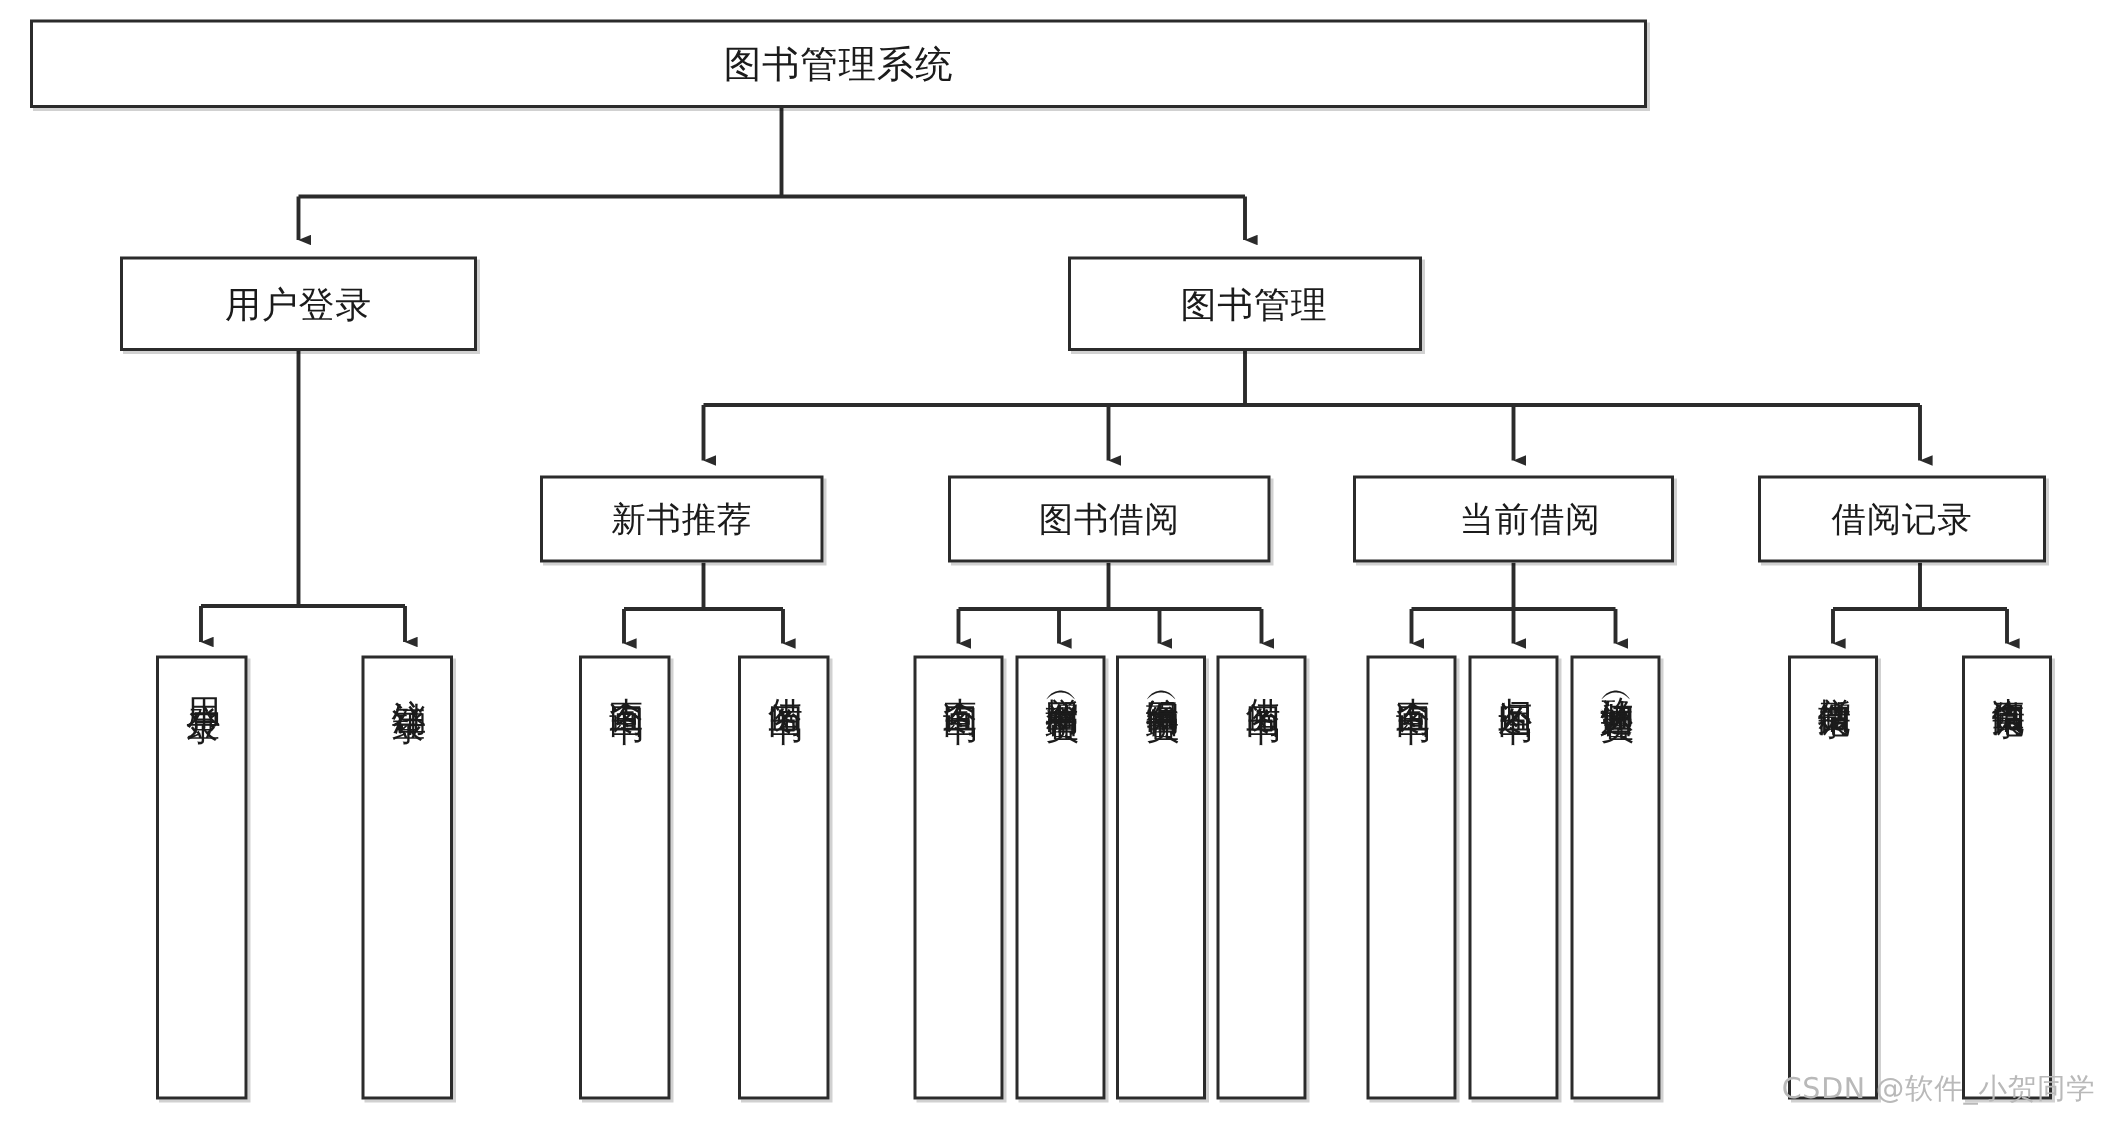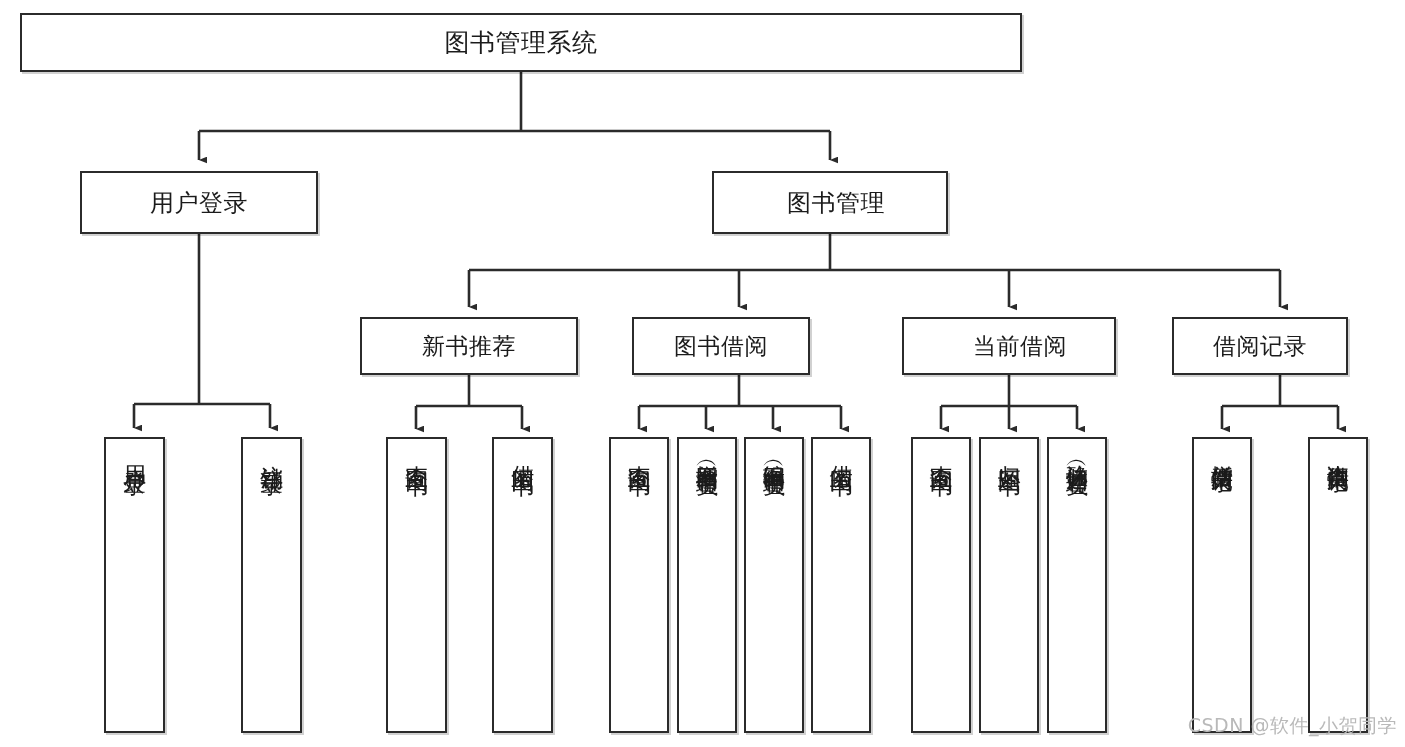--- a/index.html
+++ b/index.html
@@ -128,45 +128,45 @@
       <line x1="1009" y1="406" x2="1009" y2="429" marker-end="url(#arrowhead)"></line>
       <line x1="1077" y1="406" x2="1077" y2="429" marker-end="url(#arrowhead)"></line>
 
       <line x1="1280" y1="375" x2="1280" y2="406"></line>
       <line x1="1222" y1="406" x2="1338" y2="406"></line>
       <line x1="1222" y1="406" x2="1222" y2="429" marker-end="url(#arrowhead)"></line>
       <line x1="1338" y1="406" x2="1338" y2="429" marker-end="url(#arrowhead)"></line>
     </g>
   </svg>
 
-  <div class="node node-root" style="left:20px; top:13px; width:1002px; height:59px;align-items:center;">
+  <div class="node node-root" style="left:20px; top:13px; width:1078px; height:59px;align-items:center;">
     <span class="node-label">图书管理系统</span>
   </div>
 
   <div class="node node-l1" style="left:80px; top:171px; width:238px; height:63px;">
     <span class="node-label">用户登录</span>
   </div>
 
   <div class="node node-l1" style="left:712px; top:171px; width:236px; height:63px;padding-left:12px;">
     <span class="node-label">图书管理</span>
   </div>
 
-  <div class="node node-l2" style="left:360px; top:317px; width:218px; height:58px;">
+  <div class="node node-l2" style="left:360px; top:317px; width:189px; height:58px;">
     <span class="node-label">新书推荐</span>
   </div>
 
-  <div class="node node-l2" style="left:632px; top:317px; width:178px; height:58px;">
+  <div class="node node-l2" style="left:632px; top:317px; width:215px; height:58px;">
     <span class="node-label">图书借阅</span>
   </div>
 
   <div class="node node-l2" style="left:902px; top:317px; width:214px; height:58px;padding-left:22px;">
     <span class="node-label">当前借阅</span>
   </div>
 
-  <div class="node node-l2" style="left:1172px; top:317px; width:176px; height:58px;justify-content:center;">
+  <div class="node node-l2" style="left:1172px; top:317px; width:192px; height:58px;justify-content:center;">
     <span class="node-label">借阅记录</span>
   </div>
 
   <div class="node node-leaf" style="left:104px; top:437px; width:61px; height:296px;">
     <span class="node-label">用户登录</span>
   </div>
   <div class="node node-leaf" style="left:241px; top:437px; width:61px; height:296px;">
     <span class="node-label">注销登录</span>
   </div>
 

